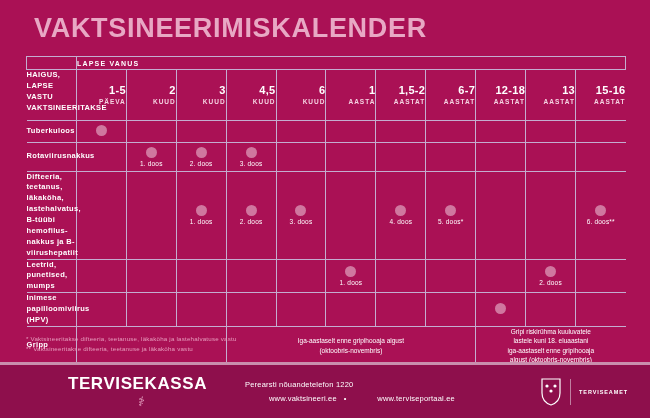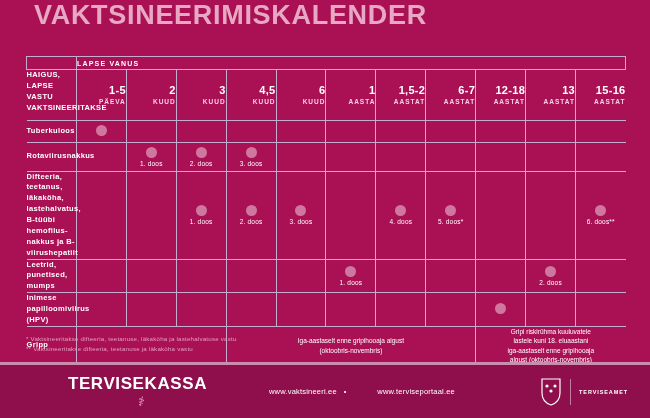--- a/index.html
+++ b/index.html
@@ -13,21 +13,21 @@
     position: relative;
     width: 650px; height: 418px;
     background: #aa1155;
   }
 
   
   .title-bar {
     position: absolute;
     left: 0; top: 0;
     width: 625px; height: 56px;
-    display: flex; align-items: flex-start;
+    display: flex; align-items: center;
   }
   .title {
     margin-left: 34px;
     color: #e8a8c4;
     font-size: 27px;
     font-weight: bold;
     letter-spacing: 0.7px;
   }
 
   
@@ -426,20 +426,21 @@
     <div>* Vaktsineeritakse difteeria, teetanuse, läkaköha ja lastehalvatuse vastu</div>
     <div>** Vaktsineeritakse difteeria, teetanuse ja läkaköha vastu</div>
   </div>
 
   <div class="bottom">
     <div class="brand">
       <span class="brand-text">TERVISEKASSA</span>
       <span class="brand-mark">⚕</span>
     </div>
     <div class="contact">
+      <div>Perearsti nõuandetelefon 1220</div>
       <div>
         <span class="link">www.vaktsineeri.ee</span>
         <span>&nbsp;&nbsp;•&nbsp;&nbsp;</span>
         <span class="link">www.terviseportaal.ee</span>
       </div>
     </div>
     <div class="gov">
       <svg class="gov-emblem" viewBox="0 0 22 28">
         <path d="M11 1 L20 1 L20 15 Q20 24 11 27 Q2 24 2 15 L2 1 Z" fill="none" stroke="#ffffff" stroke-width="1.2"></path>
         <circle cx="7" cy="8" r="1.6" fill="#ffffff"></circle>

